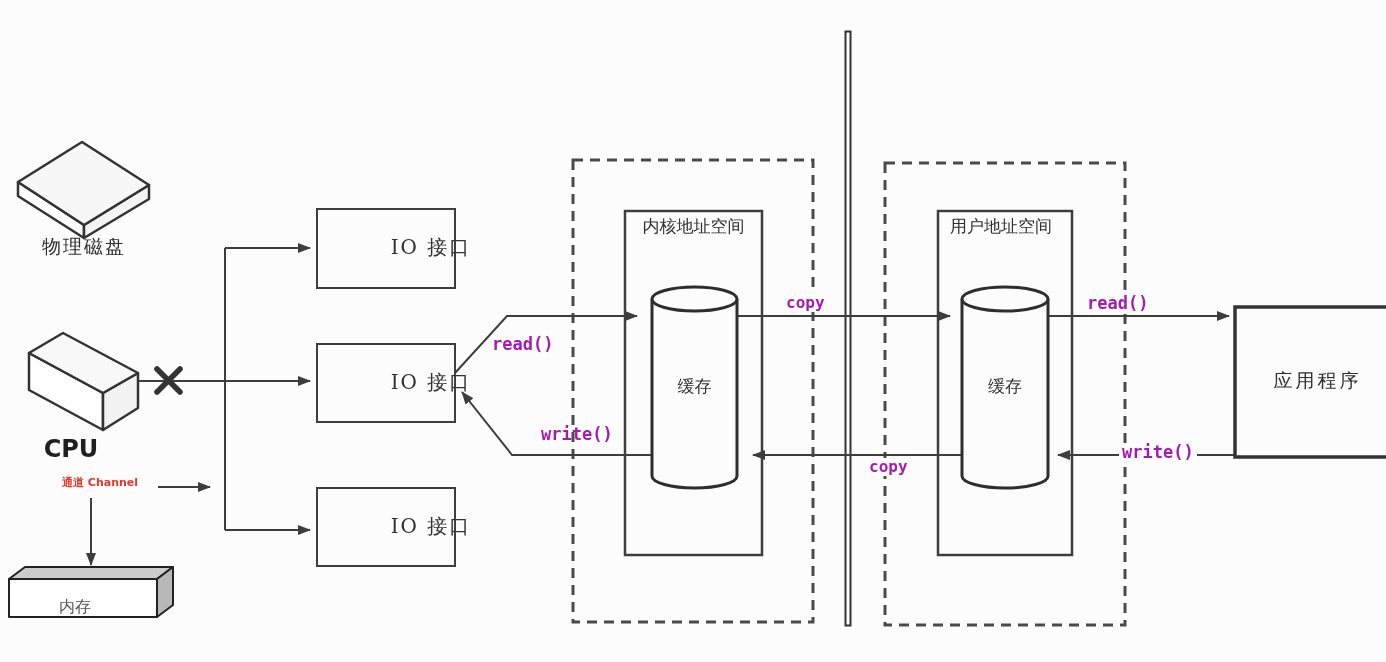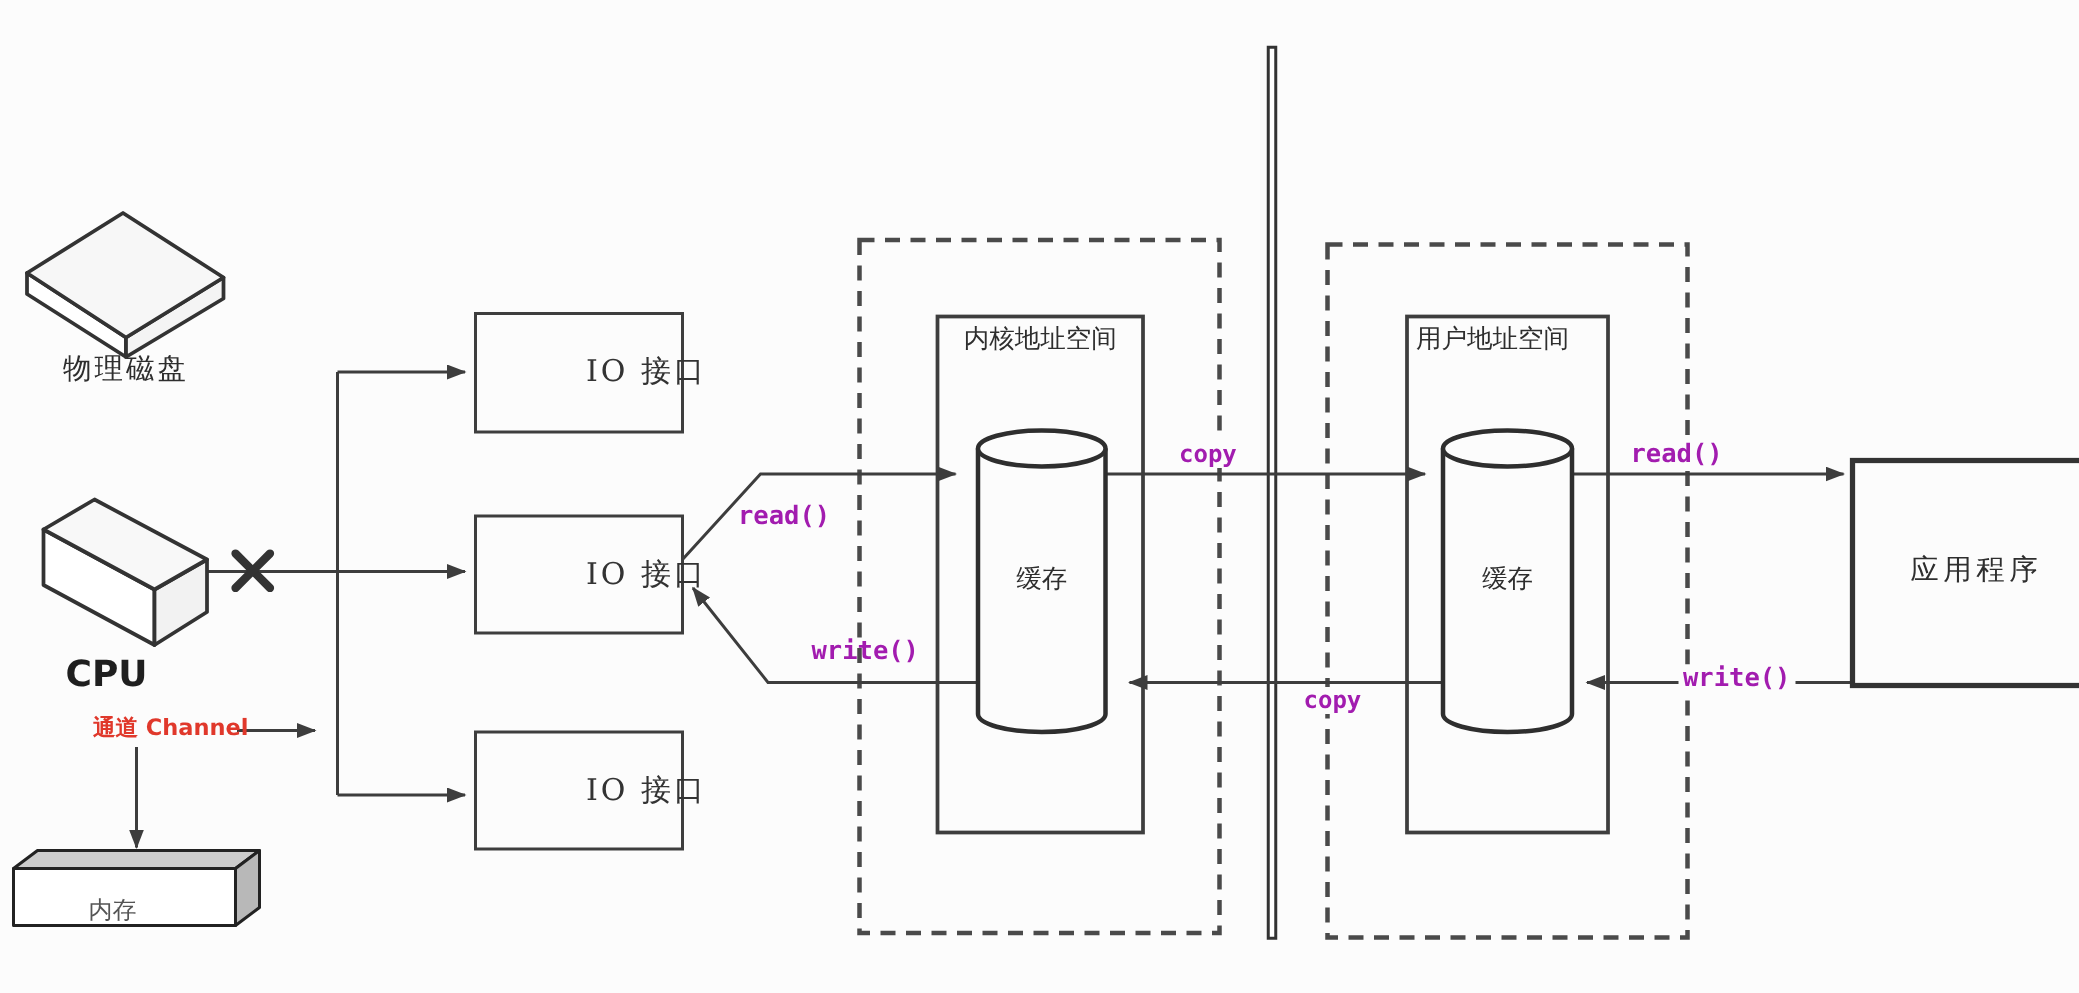--- a/index.html
+++ b/index.html
@@ -11,26 +11,26 @@
   .lbl{position:absolute;color:#2e2e2e;white-space:nowrap;line-height:1.1;}
   .cjk{font-family:"DejaVu Serif","Liberation Serif",serif;}
   .center{text-align:center;}
   .code{
     font-family:"DejaVu Sans Mono","Liberation Mono",monospace;
     font-weight:bold;font-size:17px;color:#a21caf;
   }
   .onwhite{background:#fcfcfc;padding:0 3px;}
   .disk-label{left:18px;top:236px;width:132px;font-size:19px;letter-spacing:2px;}
   .cpu-label{left:21px;top:436px;width:100px;font-size:24px;font-weight:700;color:#1f1f1f;}
-  .channel-label{left:62px;top:477px;font-size:15px;font-weight:700;}
+  .channel-label{left:62px;top:477px;font-size:11px;font-weight:700;}
   .memory-label{left:9px;top:598px;width:132px;font-size:16px;color:#555;}
   .io-label{left:317px;width:136px;font-size:20px;letter-spacing:2px;color:#333;padding-left:46px;}
   .io-1{top:236px;} .io-2{top:371px;} .io-3{top:515px;}
   .kernel-title{left:625px;top:217px;width:137px;font-size:17px;}
-  .user-title{left:938px;top:217px;width:114px;font-size:17px;}
+  .user-title{left:938px;top:217px;width:114px;font-size:17px;text-align:right;}
   .buffer-1{left:652px;top:377px;width:85px;font-size:17px;}
   .buffer-2{left:962px;top:377px;width:86px;font-size:17px;}
   .app-label{left:1235px;top:370px;width:165px;font-size:19px;letter-spacing:3px;}
   .read-1{left:492px;top:335px;}
   .write-1{left:541px;top:425px;}
   .copy-1{left:783px;top:294px;font-size:16px;}
   .read-2{left:1084px;top:294px;}
   .write-2{left:1119px;top:443px;}
   .copy-2{left:866px;top:458px;font-size:16px;}
 </style>

